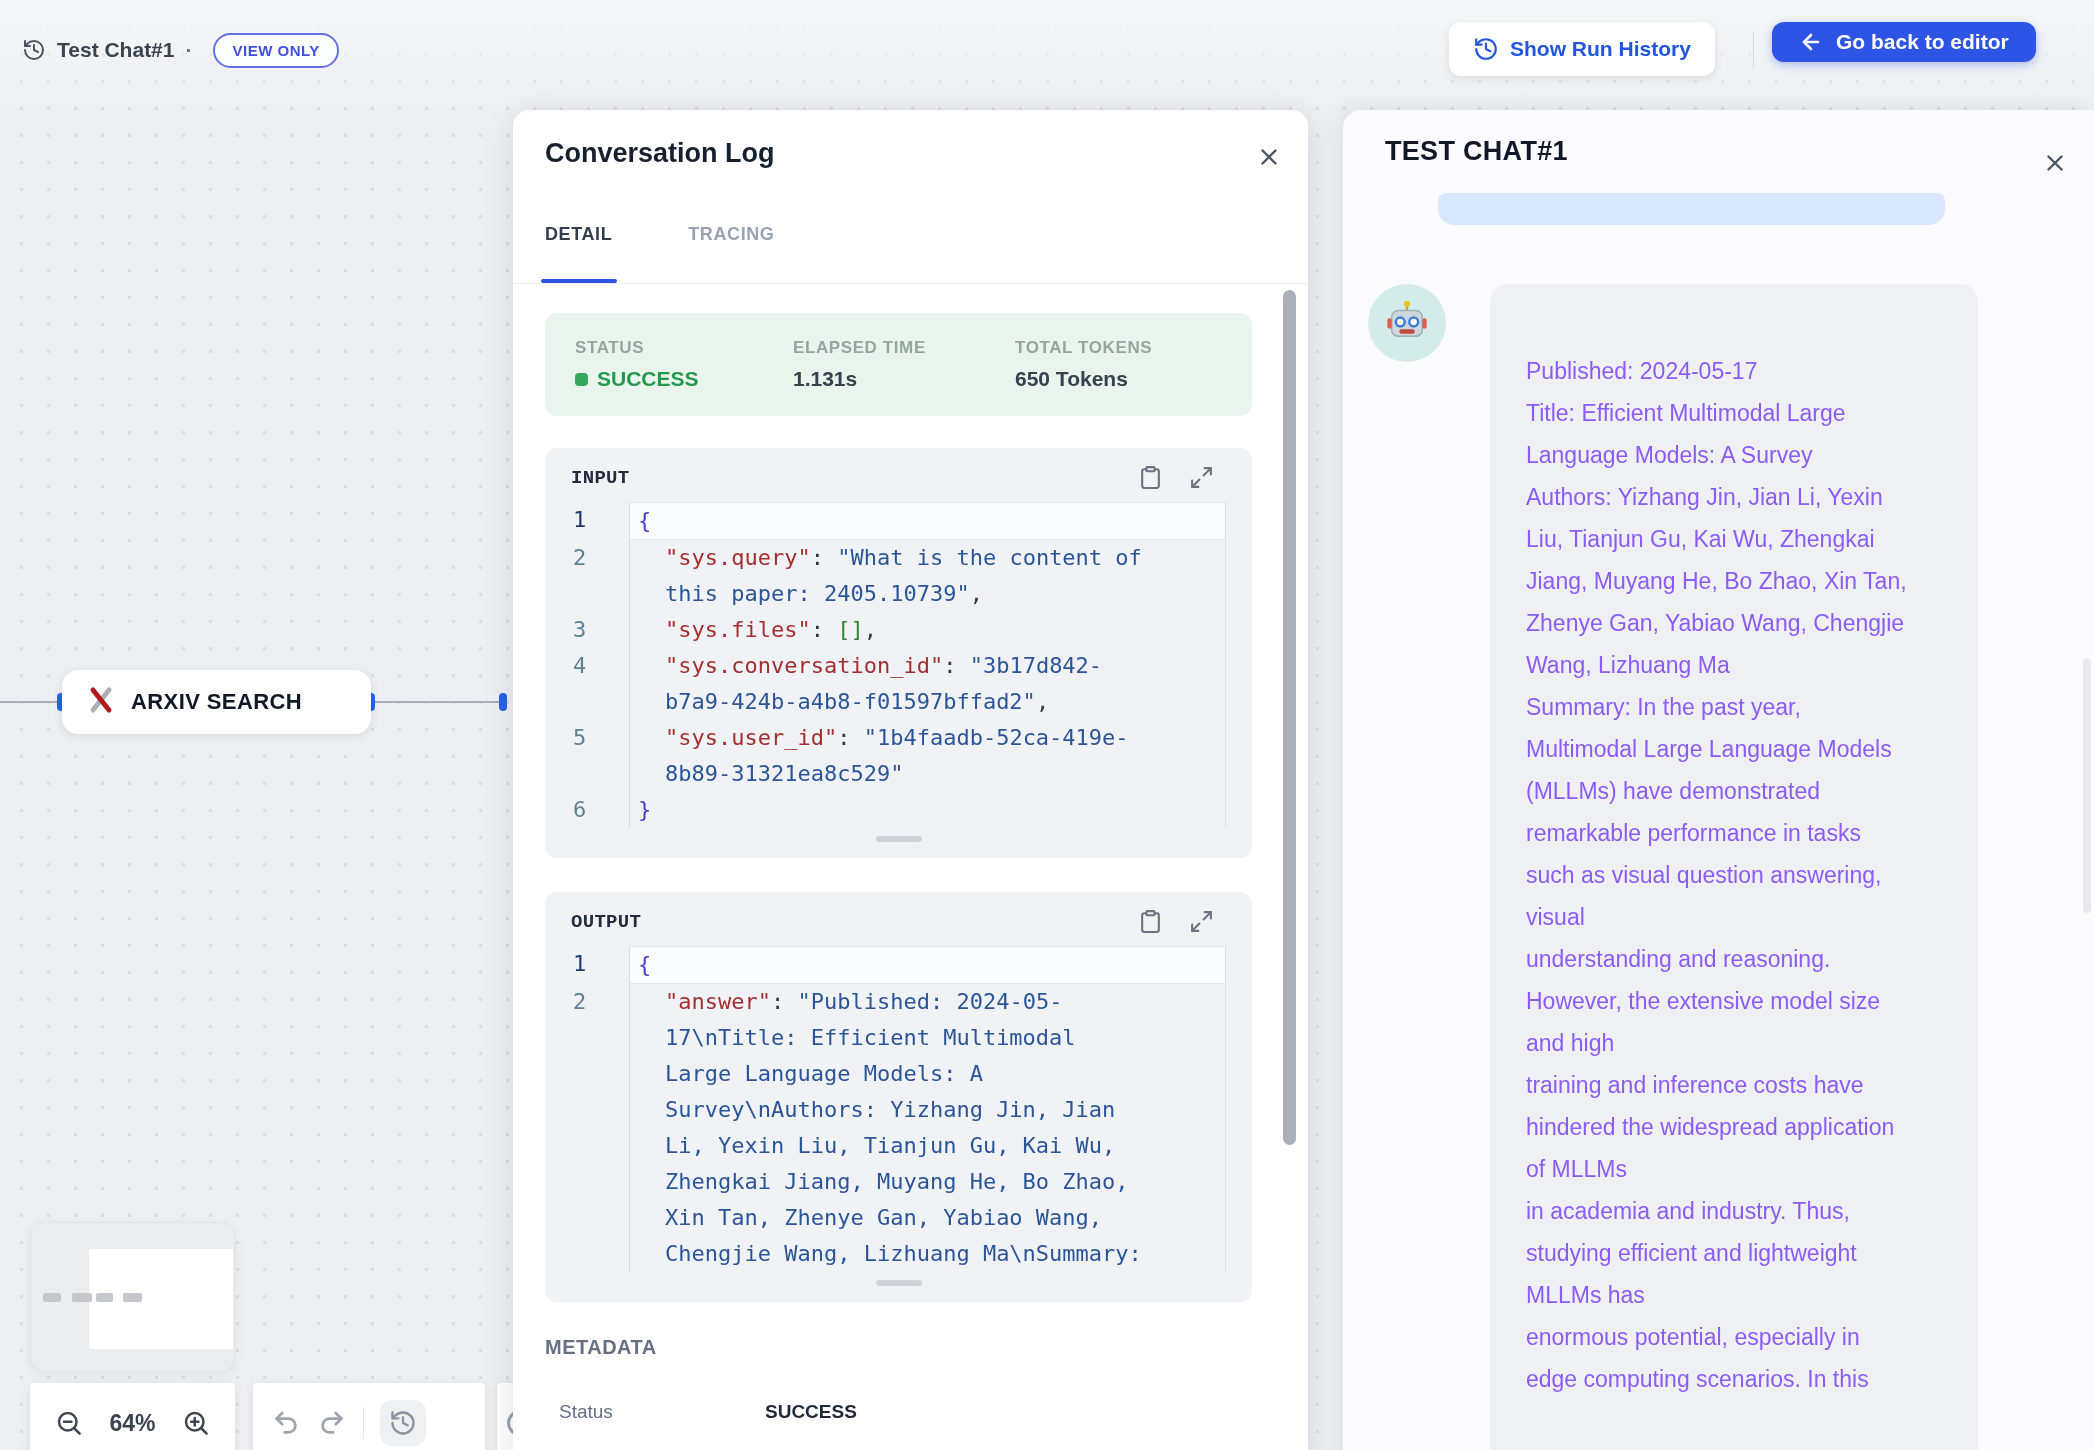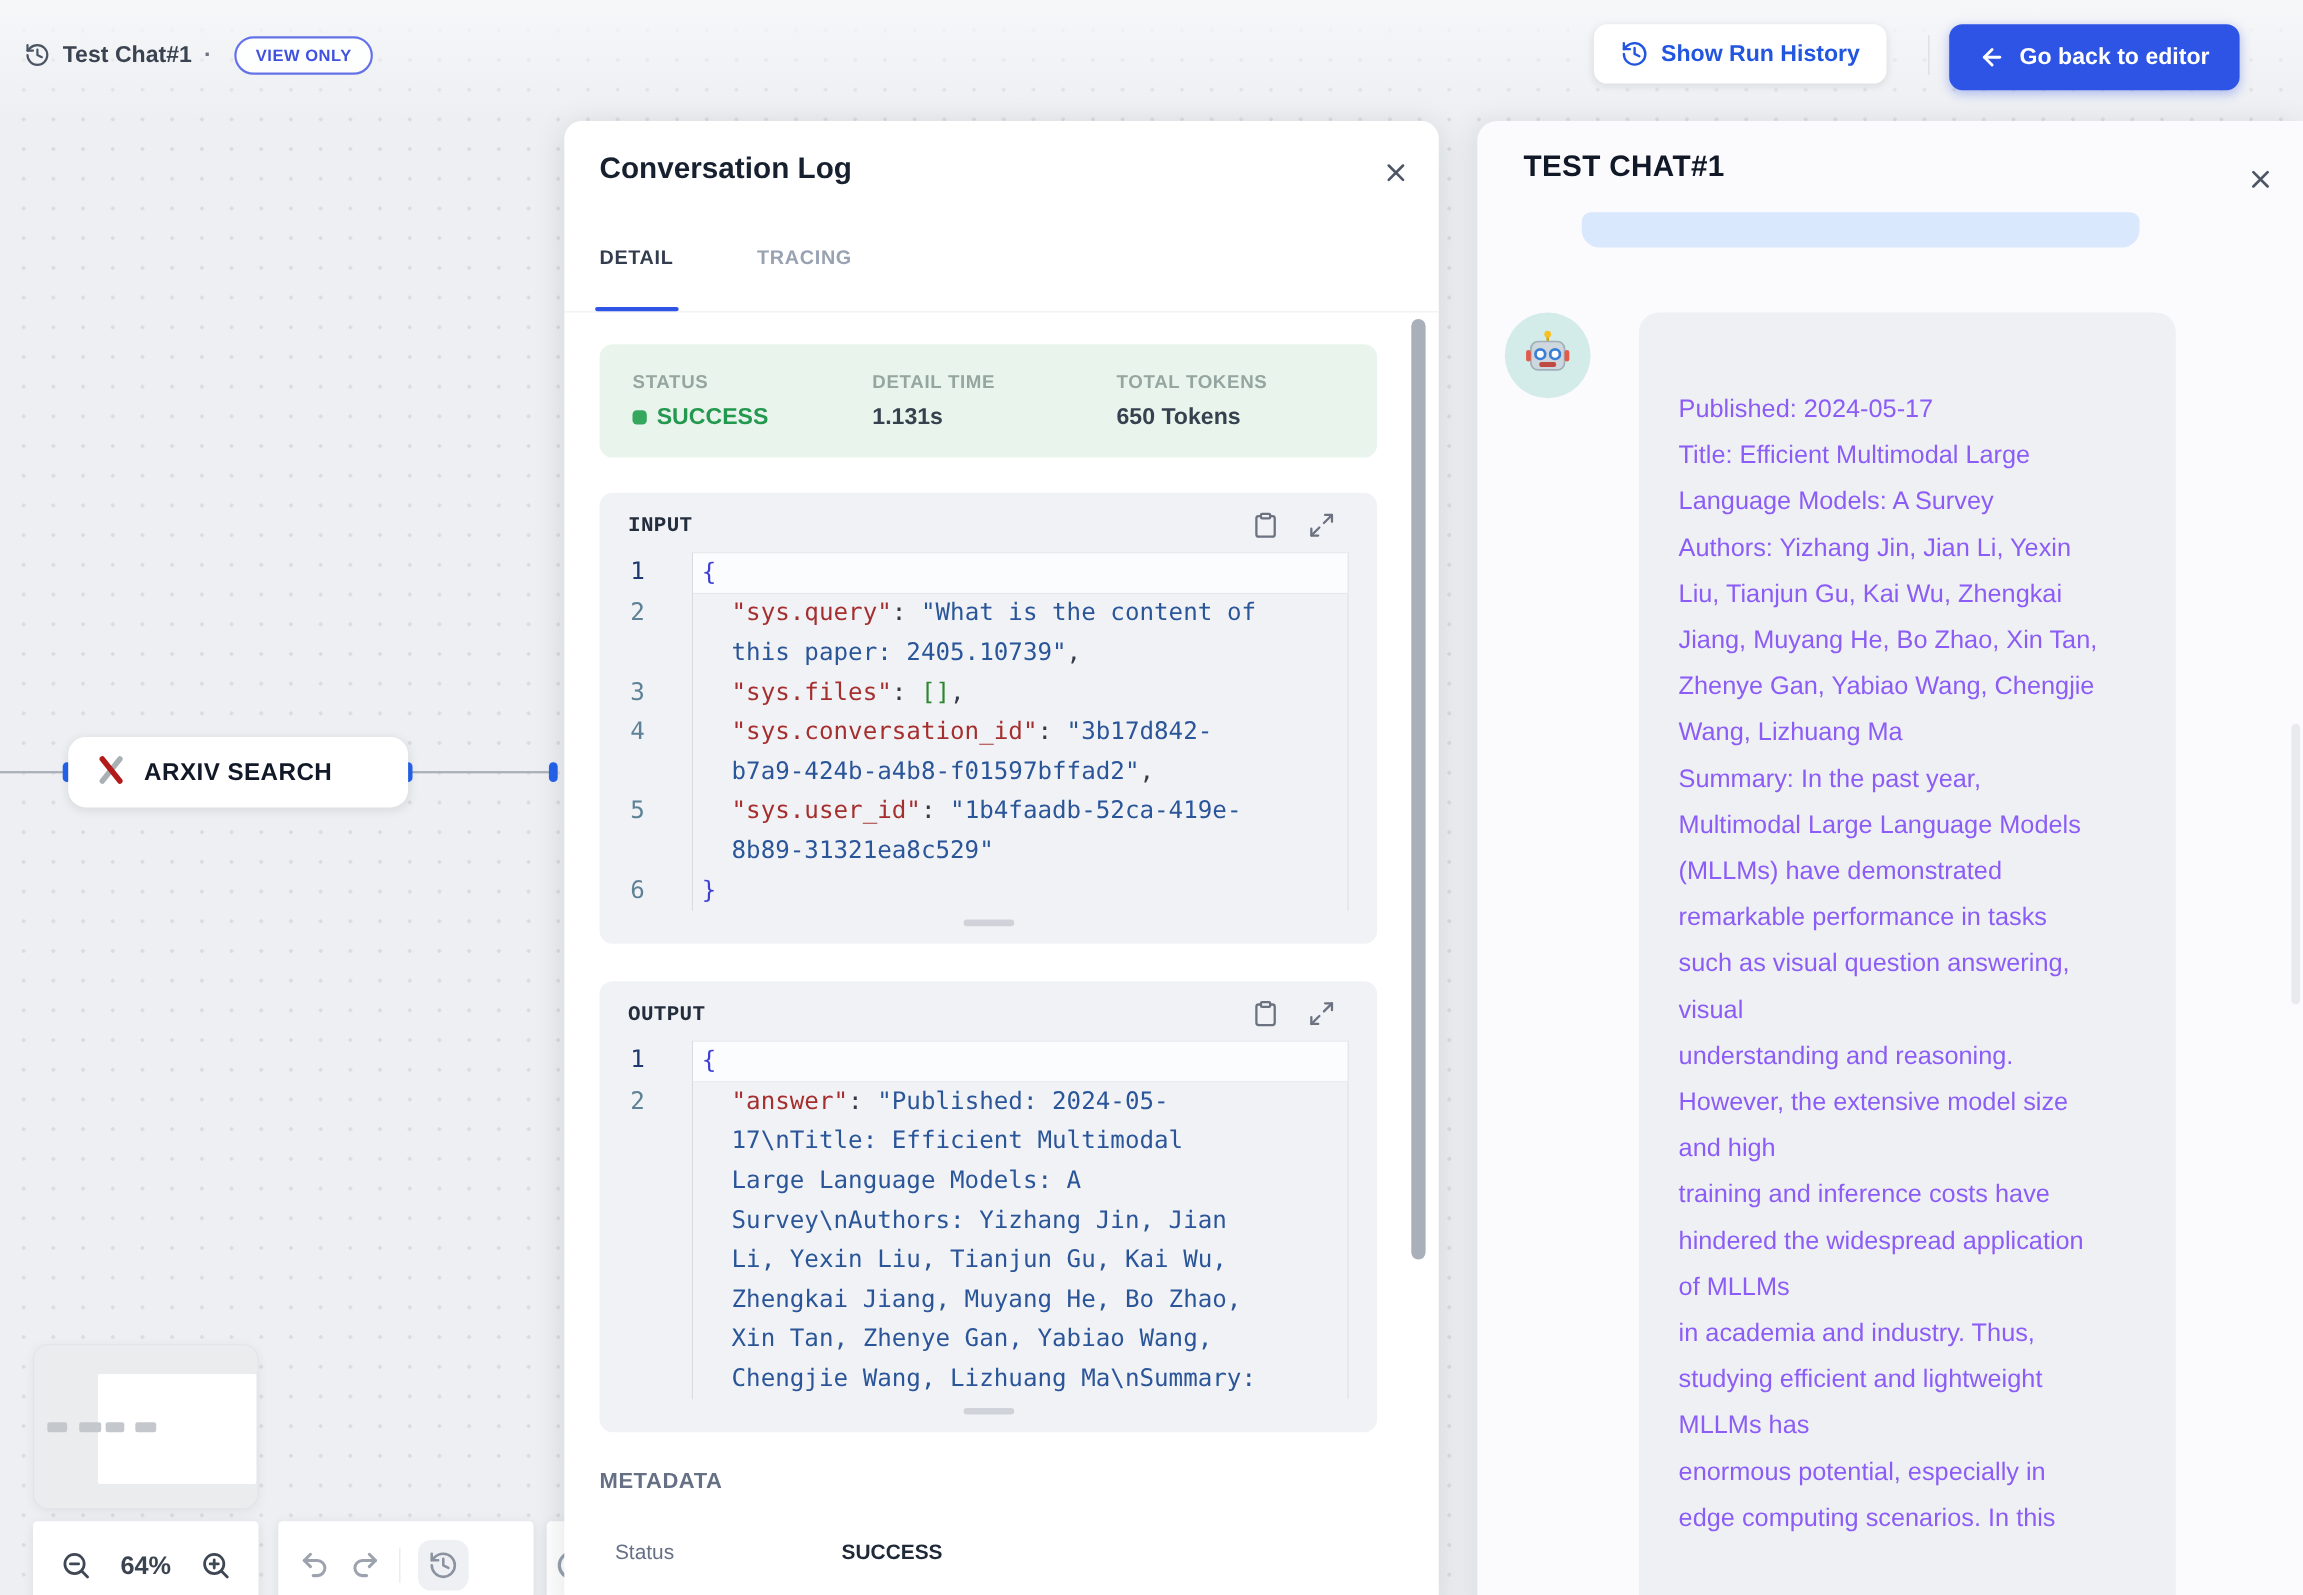--- a/index.html
+++ b/index.html
@@ -25,21 +25,21 @@
     font-size:15px; font-weight:800; letter-spacing:.5px; }
 
   .btn-run-history { position:absolute; left:1449px; top:22px; height:54px;
     background:#fff; border-radius:12px; display:flex; align-items:center;
     gap:11px; padding:0 24px; box-shadow:0 2px 8px rgba(16,24,40,.10);
     cursor:pointer; z-index:5; }
   .btn-run-history .lbl { font-size:21px; font-weight:700; color:var(--link-blue); }
   .btn-run-history .icon { color:var(--link-blue); display:flex; }
   .toolbar-divider { position:absolute; left:1753px; top:32px; width:1px;
     height:36px; background:#d5dae2; z-index:5; }
-  .btn-go-back { position:absolute; left:1772px; top:22px; height:60px;
+  .btn-go-back { position:absolute; left:1772px; top:22px; height:40px;
     background:var(--accent); border-radius:12px; display:flex; align-items:center;
     gap:13px; padding:0 27px; cursor:pointer; z-index:5;
     box-shadow:0 3px 10px rgba(45,84,228,.35); }
   .btn-go-back .lbl { font-size:21px; font-weight:700; color:#fff; }
   .btn-go-back .icon { color:#fff; display:flex; }
 
   
   .edge { position:absolute; height:2px; background:#a9aeb7; top:701px; }
   .edge.left { left:0; width:60px; }
   .edge.right { left:373px; width:132px; }
@@ -284,21 +284,21 @@
 
     <div class="status-card">
       <div class="st-col1">
         <div class="st-label">STATUS</div>
         <div class="st-value success">
           <span class="st-dot"></span>
           <span>SUCCESS</span>
         </div>
       </div>
       <div class="st-col2">
-        <div class="st-label">DETAIL TIME</div>
+        <div class="st-label">ELAPSED TIME</div>
         <div class="st-value">1.131s</div>
       </div>
       <div>
         <div class="st-label">TOTAL TOKENS</div>
         <div class="st-value">650 Tokens</div>
       </div>
     </div>
 
     <div class="code-card">
       <div class="code-head">

